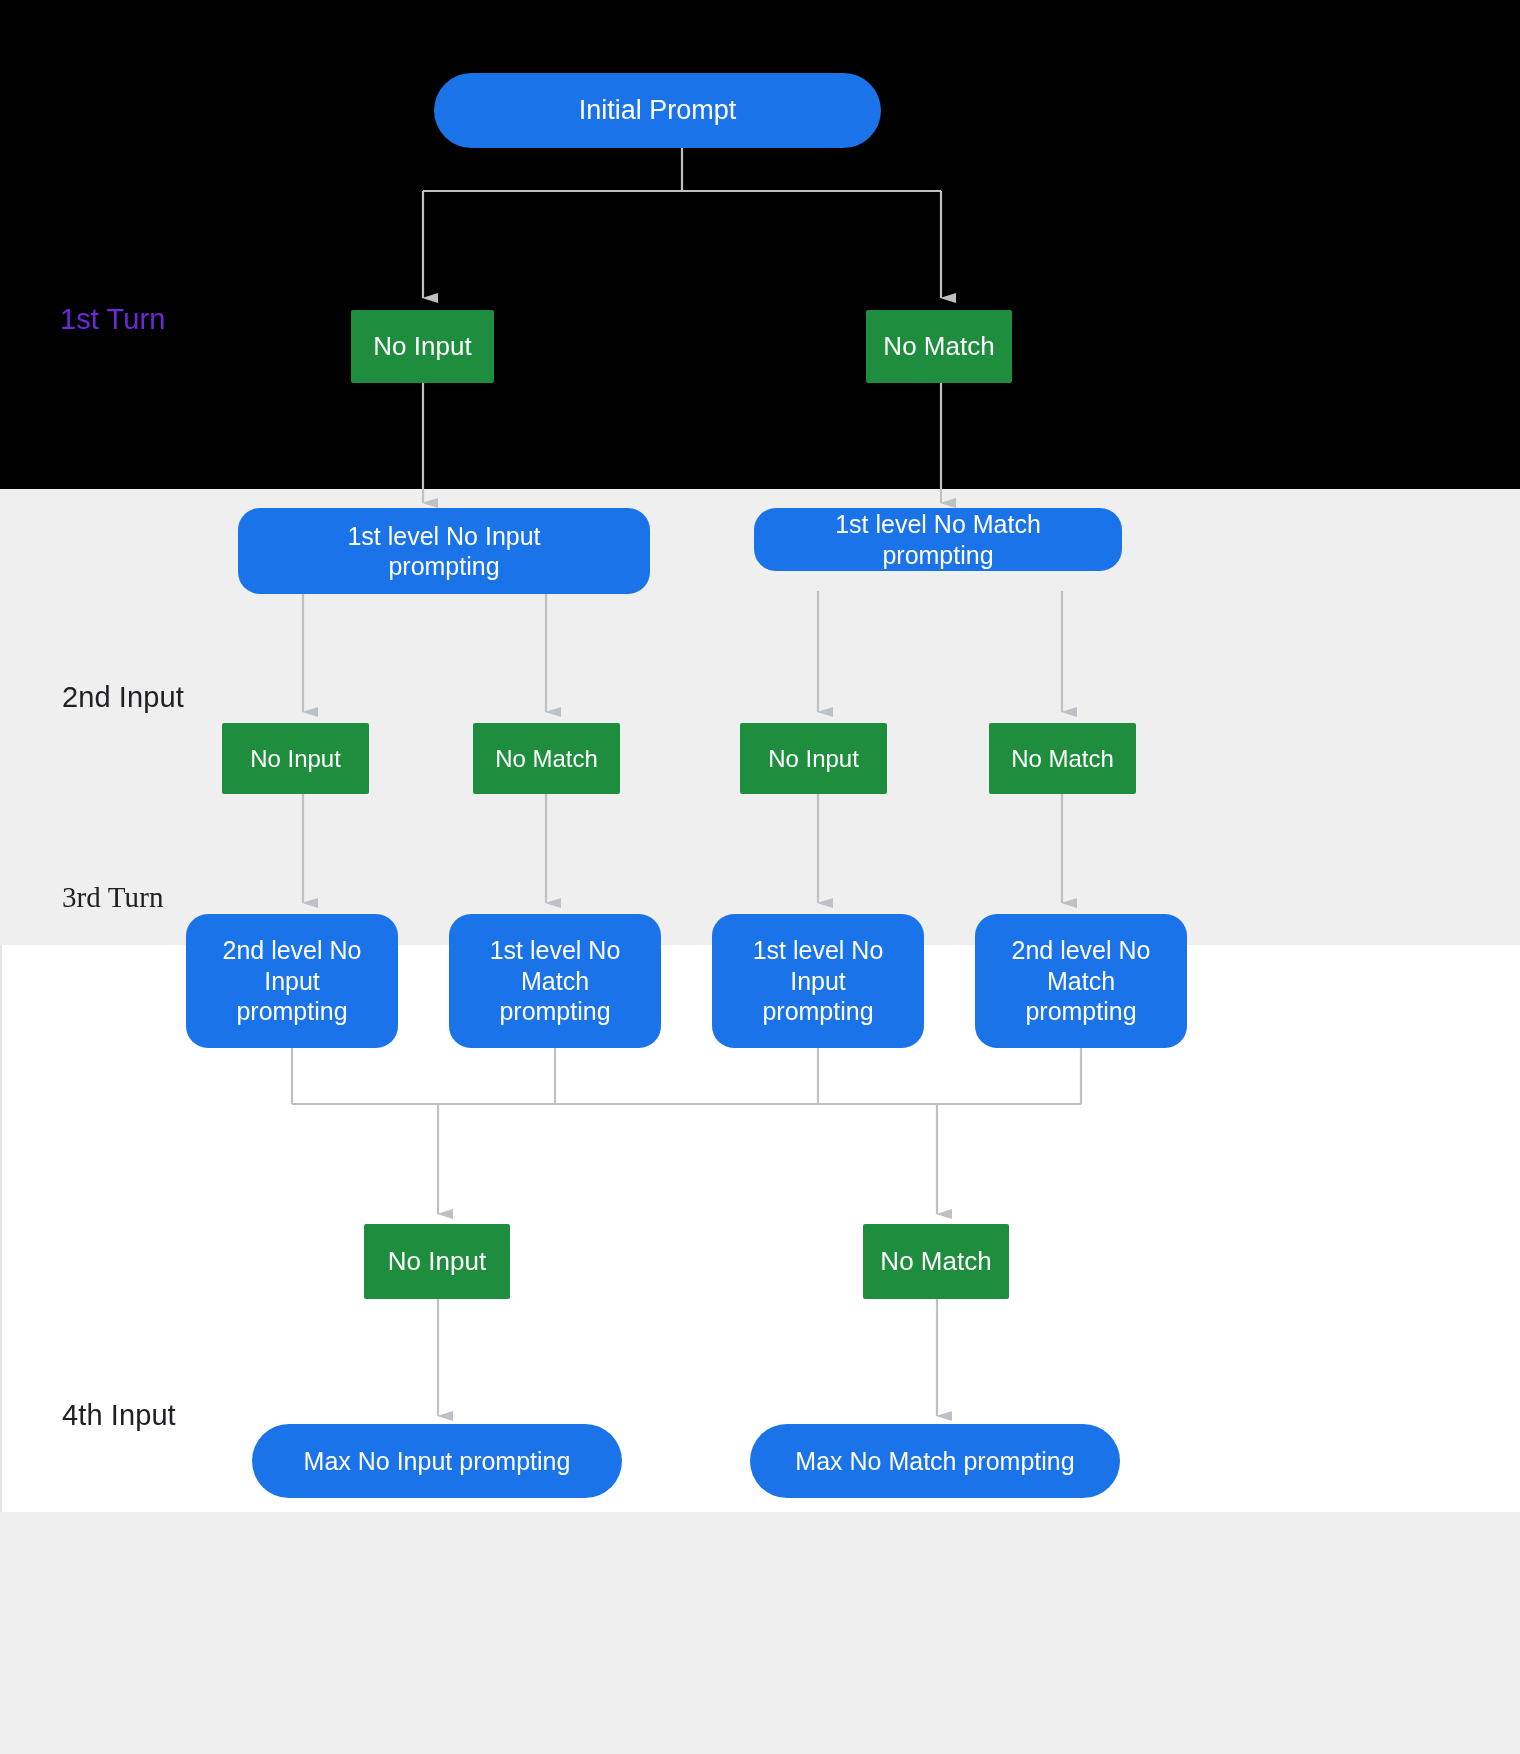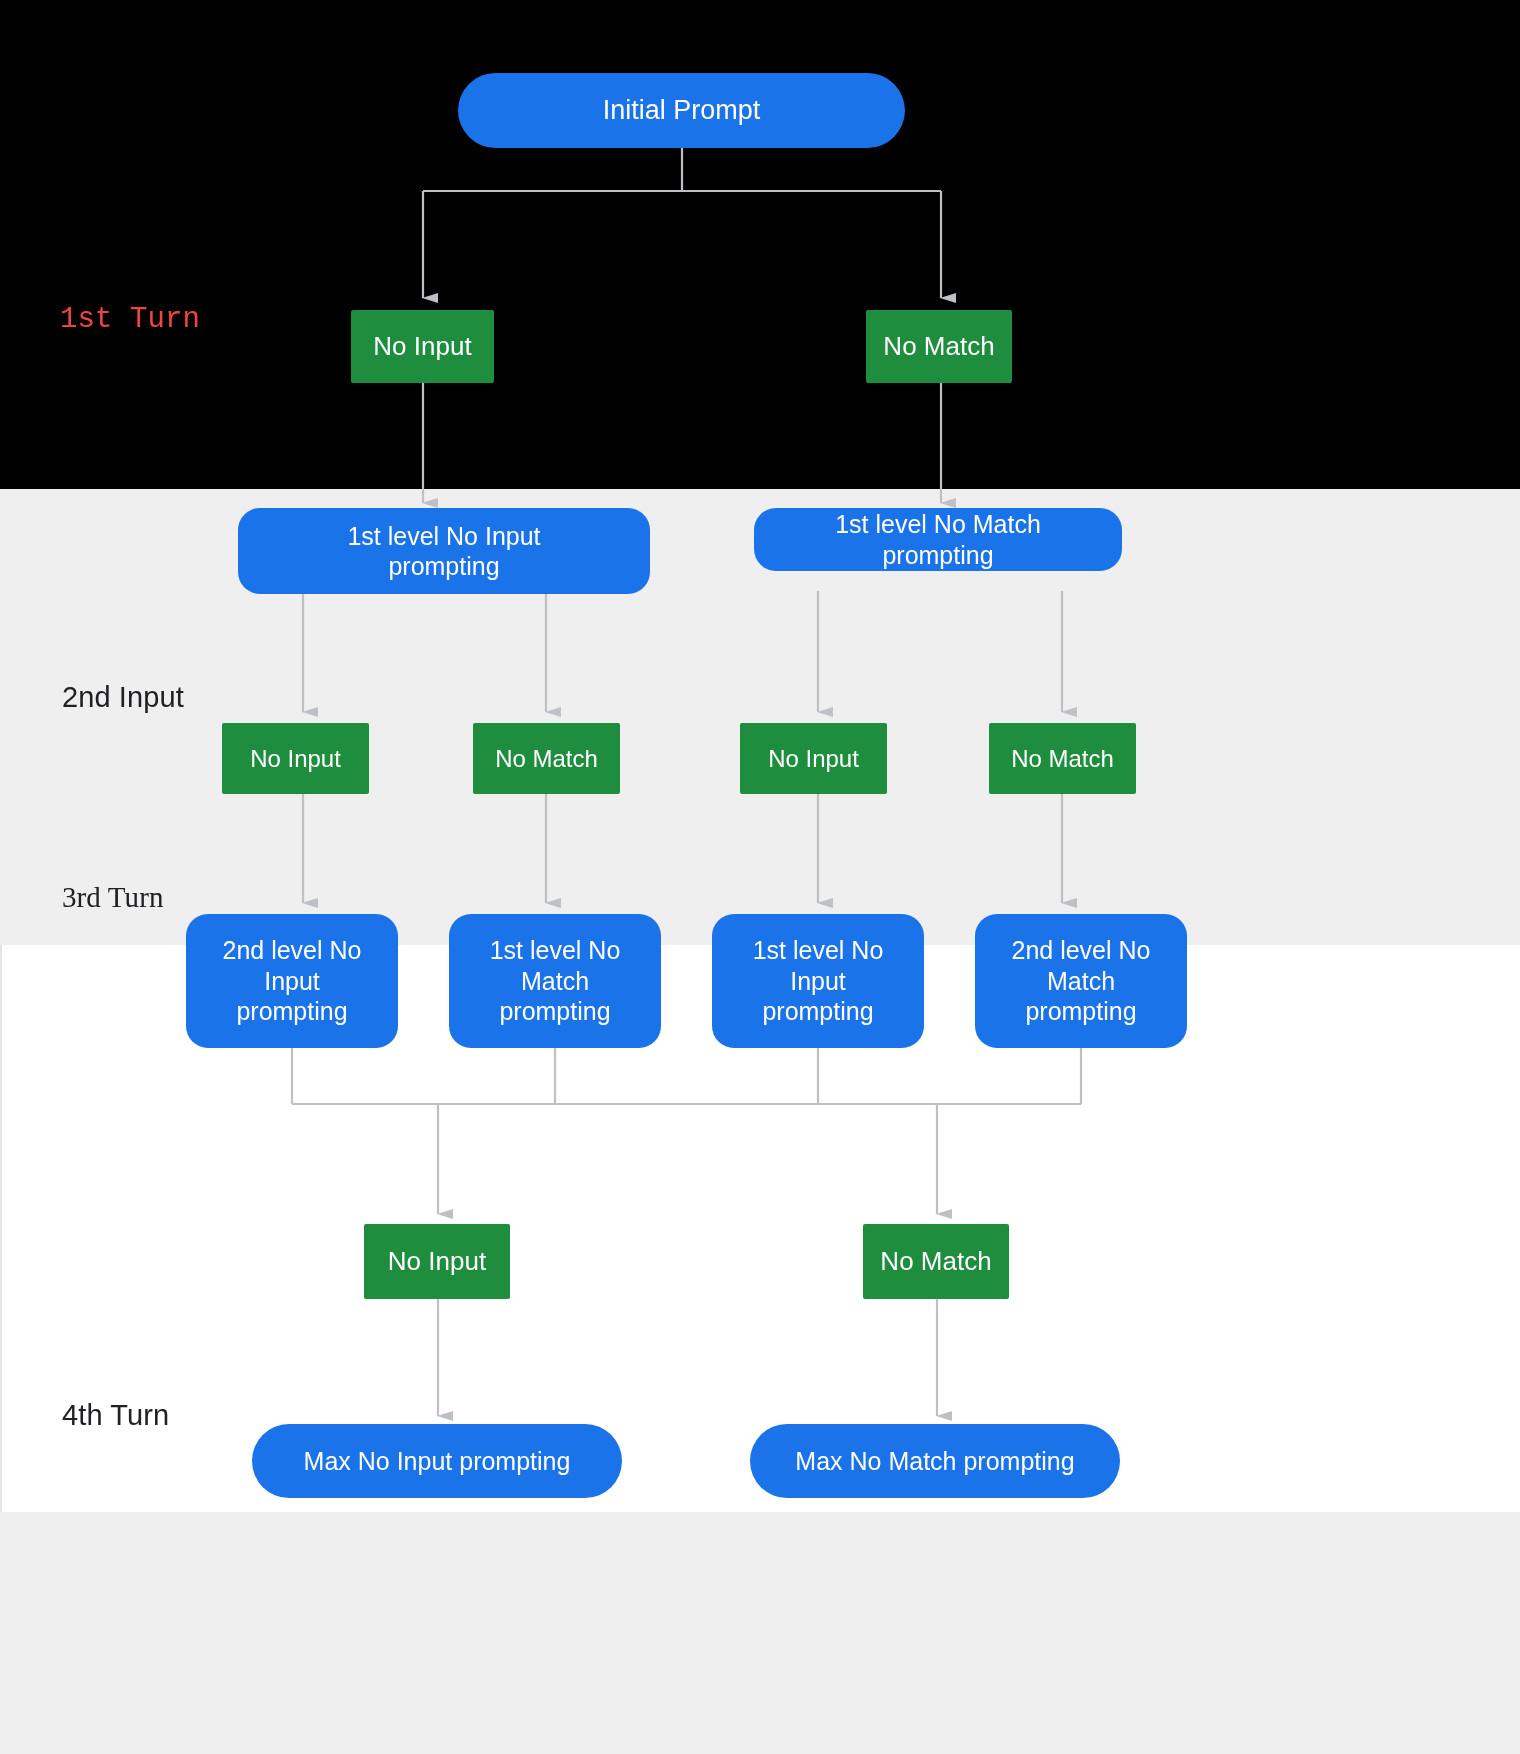--- a/index.html
+++ b/index.html
@@ -34,21 +34,21 @@
   }
 
   
   .turn-label {
     position: absolute;
     font-size: 29px;
     letter-spacing: 0.1px;
     white-space: nowrap;
     color: #202124;
   }
-  .turn-label.dark-bg { color: #ef4444; font-family: Liberation Mono, monospace; }
+  .turn-label.dark-bg { color: #6d28d9; }
 
   
   #wires {
     position: absolute;
     left: 0;
     top: 0;
     width: 1520px;
     height: 1754px;
     pointer-events: none;
   }
@@ -119,23 +119,23 @@
       <path d="M937,1104 L937,1214" marker-end="url(#ah)"></path>
 
       <path d="M438,1299 L438,1416" marker-end="url(#ah)"></path>
       <path d="M937,1299 L937,1416" marker-end="url(#ah)"></path>
     </g>
   </svg>
 
   <div class="turn-label dark-bg" style="left:60px; top:303px;">1st Turn</div>
   <div class="turn-label" style="left:62px; top:681px;">2nd Input</div>
   <div class="turn-label" style="left:62px; top:881px;font-family:Liberation Serif, serif;">3rd Turn</div>
-  <div class="turn-label" style="left:62px; top:1399px;">4th Turn</div>
-
-  <div class="node node-blue pill" style="left:458px; top:73px; width:447px; height:75px; font-size:27px;">
+  <div class="turn-label" style="left:62px; top:1399px;">4th Input</div>
+
+  <div class="node node-blue pill" style="left:434px; top:73px; width:447px; height:75px; font-size:27px;">
     <span class="label">Initial Prompt</span>
   </div>
 
   <div class="node node-green rounded-sm" style="left:351px; top:310px; width:143px; height:73px; font-size:26px;">
     <span class="label">No Input</span>
   </div>
   <div class="node node-green rounded-sm" style="left:866px; top:310px; width:146px; height:73px; font-size:26px;">
     <span class="label">No Match</span>
   </div>
 

